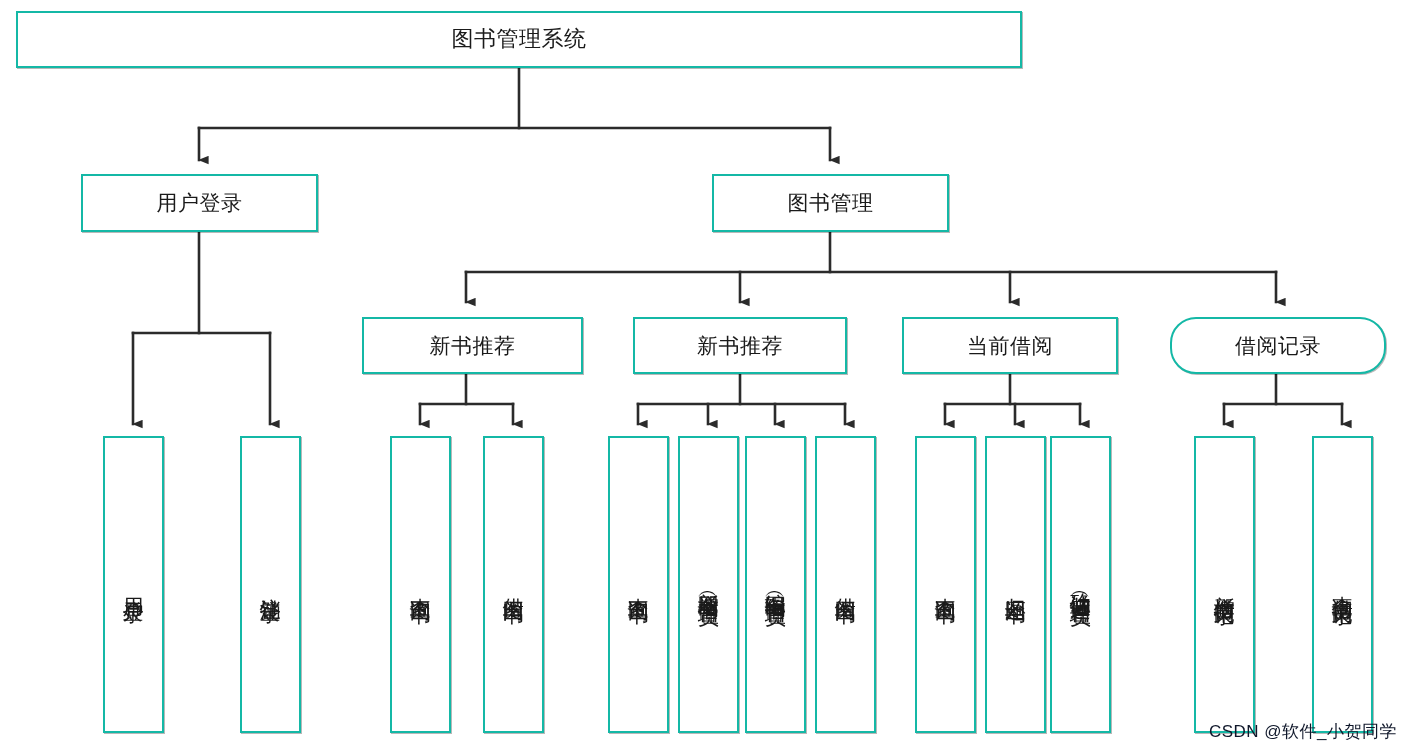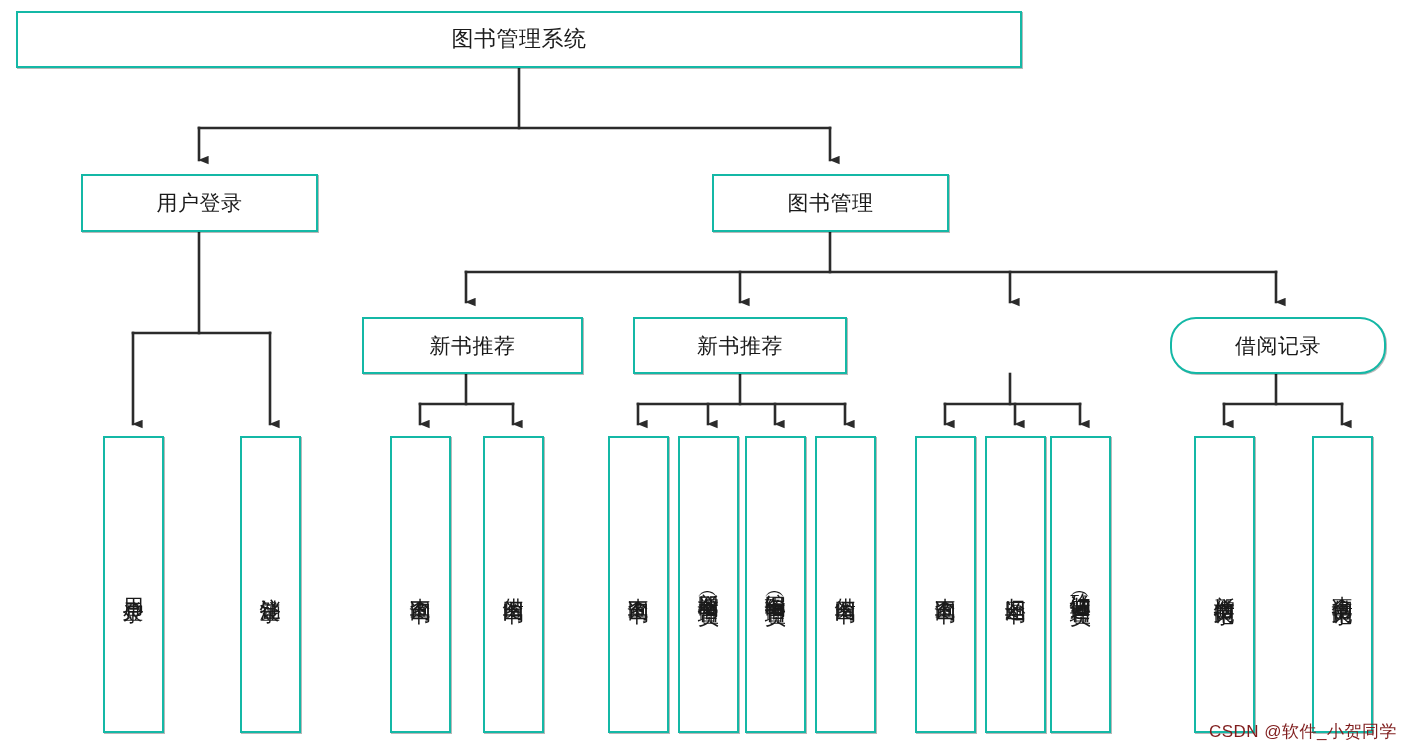--- a/index.html
+++ b/index.html
@@ -60,21 +60,21 @@
     line-height: 1.22;
     letter-spacing: 2px;
     white-space: nowrap;
     max-height: 286px;
   }
   .watermark {
     position: absolute;
     right: 8px;
     bottom: 4px;
     font-size: 17px;
-    color: #7f1d1d;
+    color: #0f172a;
     white-space: nowrap;
     letter-spacing: 0.5px;
   }
 </style>
 </head>
 <body>
 
 <div id="canvas">
 
   <svg class="edges" viewBox="0 0 1405 747">
@@ -138,20 +138,23 @@
   <div class="node horiz" style="left:712px; top:174px; width:237px; height:58px;">
     <span class="label">图书管理</span>
   </div>
 
   <div class="node horiz" style="left:362px; top:317px; width:221px; height:57px;">
     <span class="label">新书推荐</span>
   </div>
   <div class="node horiz" style="left:633px; top:317px; width:214px; height:57px;">
     <span class="label">新书推荐</span>
   </div>
+  <div class="node horiz" style="left:902px; top:317px; width:216px; height:57px;">
+    <span class="label">当前借阅</span>
+  </div>
   <div class="node horiz" style="left:1170px; top:317px; width:216px; height:57px;border-radius:26px;">
     <span class="label">借阅记录</span>
   </div>
 
   <div class="node vert" style="left:103px; top:436px; width:61px; height:297px;">
     <span class="label">用户登录</span>
   </div>
   <div class="node vert" style="left:240px; top:436px; width:61px; height:297px;">
     <span class="label">注销登录</span>
   </div>

